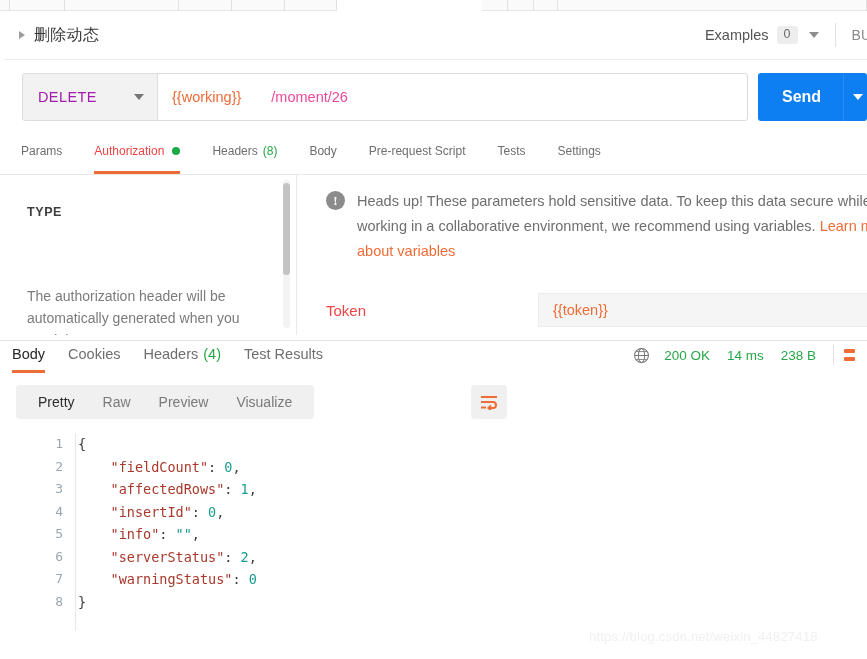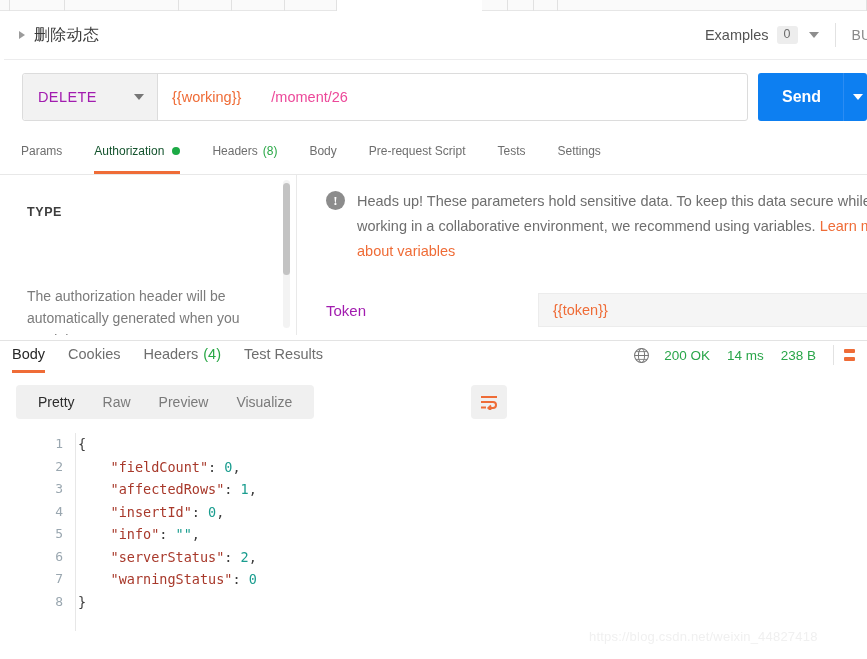--- a/index.html
+++ b/index.html
@@ -79,21 +79,21 @@
   
   .req-tabs {
     position:absolute; left:0; top:137px; width:867px; height:38px;
     border-bottom:1px solid #e8e8e8; display:flex; align-items:flex-end;
   }
   .rtab {
     height:37px; display:flex; align-items:center; position:relative;
     font-size:12px; color:#6e6e6e; padding:0 0 10px 0; margin-right:32px;
   }
   .rtab:first-child { margin-left:21px; }
-  .rtab.active { color:#14532d; }
+  .rtab.active { color:#ef4444; }
   .rtab.active::after {
     content:""; position:absolute; left:0; right:0; bottom:0;
     height:3px; background:#ef6c37;
   }
   .dot-green { width:8px;height:8px;border-radius:50%;background:#1caa45; margin-left:8px; }
   .cnt-green { color:#28a745; margin-left:5px; }
 
   
   .auth-area { position:absolute; left:0; top:175px; width:867px; height:160px; background:#fff; }
   .auth-left { position:absolute; left:0; top:0; width:286px; height:160px; overflow:hidden; }
@@ -120,21 +120,21 @@
   .auth-right { position:absolute; left:310px; top:0; right:0; height:160px; overflow:hidden; }
   .notice { position:absolute; left:16px; top:14px; width:600px; display:flex; }
   .notice-icon {
     width:19px;height:19px;border-radius:50%;background:#8c8c8c;color:#fff;
     font-size:13px;font-weight:bold;display:flex;align-items:center;justify-content:center;
     flex:0 0 19px; margin-top:2px; font-family:"Liberation Serif", serif;
   }
   .notice-txt { margin-left:12px; font-size:14.5px; line-height:25px; color:#6e6e6e; width:560px; }
   .notice-txt .lnk { color:#ef6c37; }
   .token-row { position:absolute; left:16px; top:118px; width:600px; display:flex; align-items:center; }
-  .token-lbl { font-size:15px; color:#a21caf; width:212px; }
+  .token-lbl { font-size:15px; color:#ef4444; width:212px; }
   .token-field {
     flex:1; height:34px; background:#f5f5f5; border:1px solid #ececec;
     display:flex; align-items:center; padding-left:14px; font-size:14.5px; color:#ef6c37;
   }
 
   
   .resp { position:absolute; left:0; top:340px; width:867px; height:319px; background:#fff; border-top:1px solid #e3e3e3; }
   .resp-tabs { position:absolute; left:0; top:0; width:867px; height:32px; display:flex; align-items:flex-end; }
   .ptab {
     height:31px; display:flex; align-items:center; position:relative;

